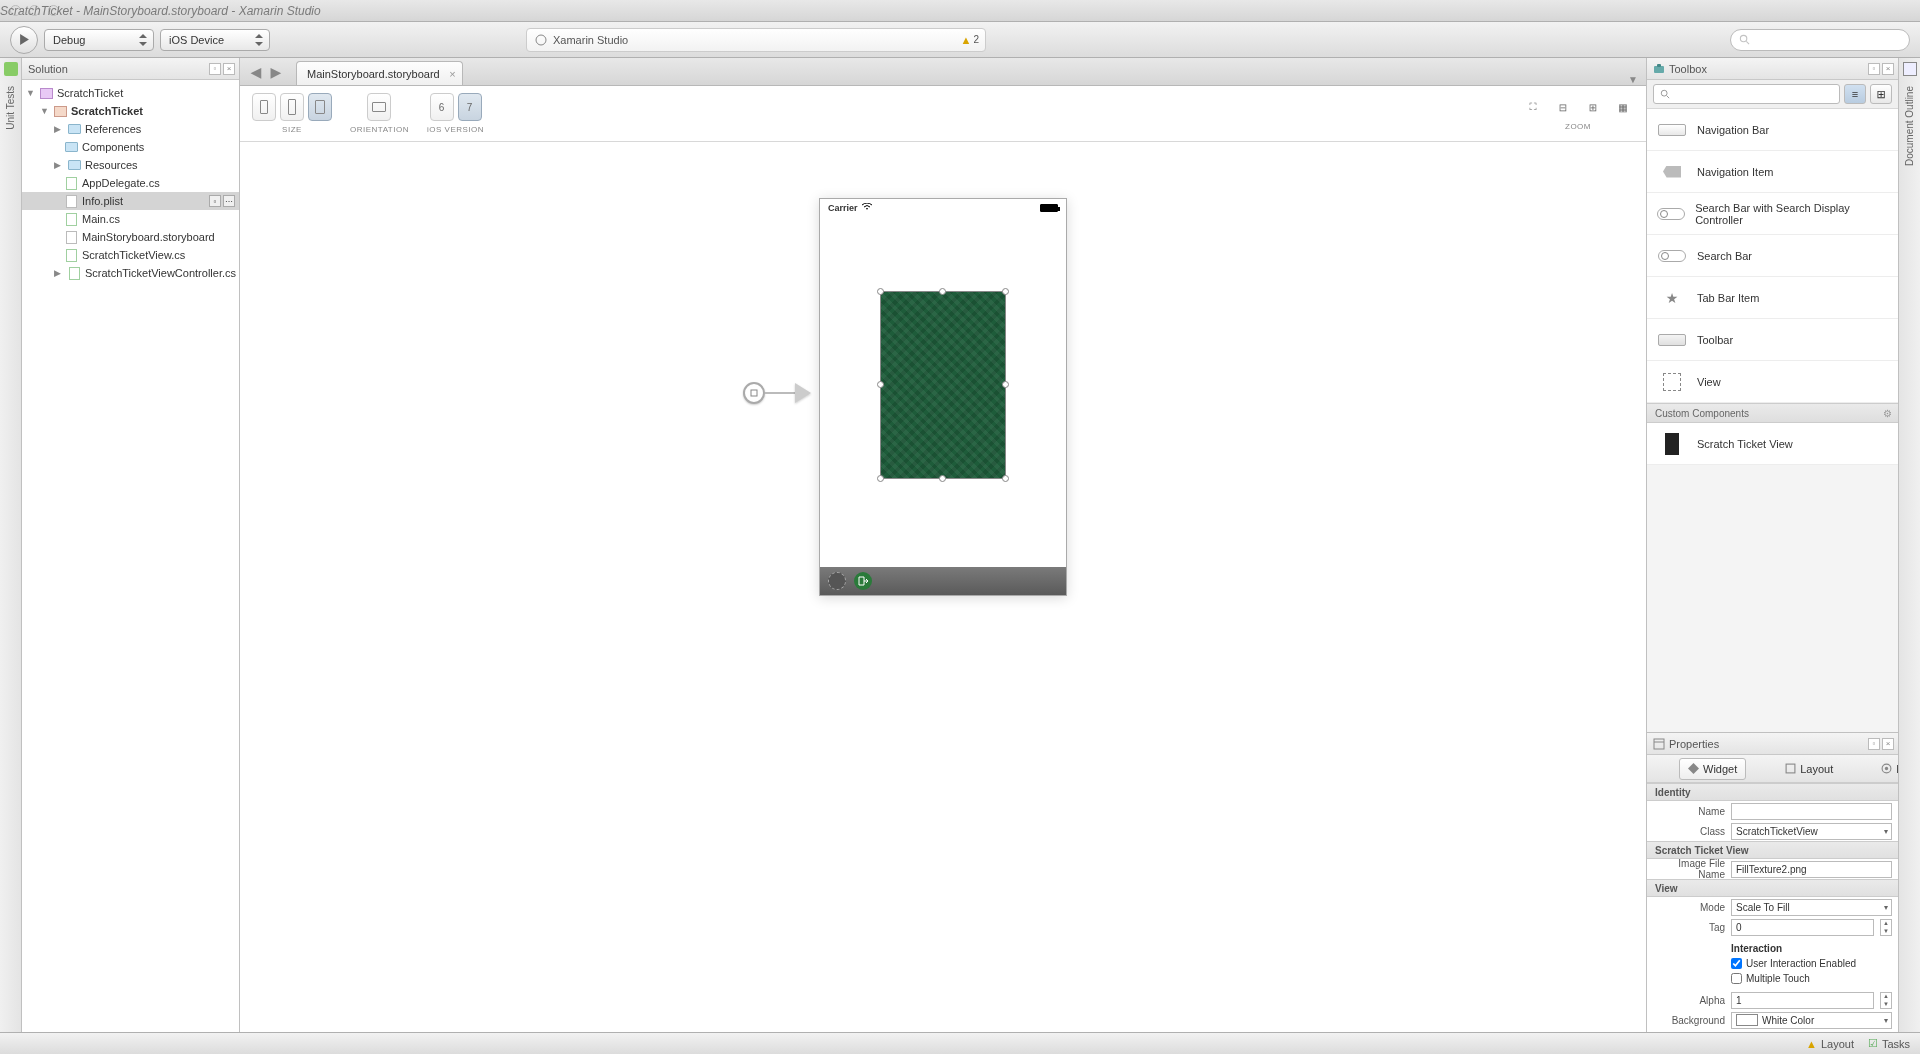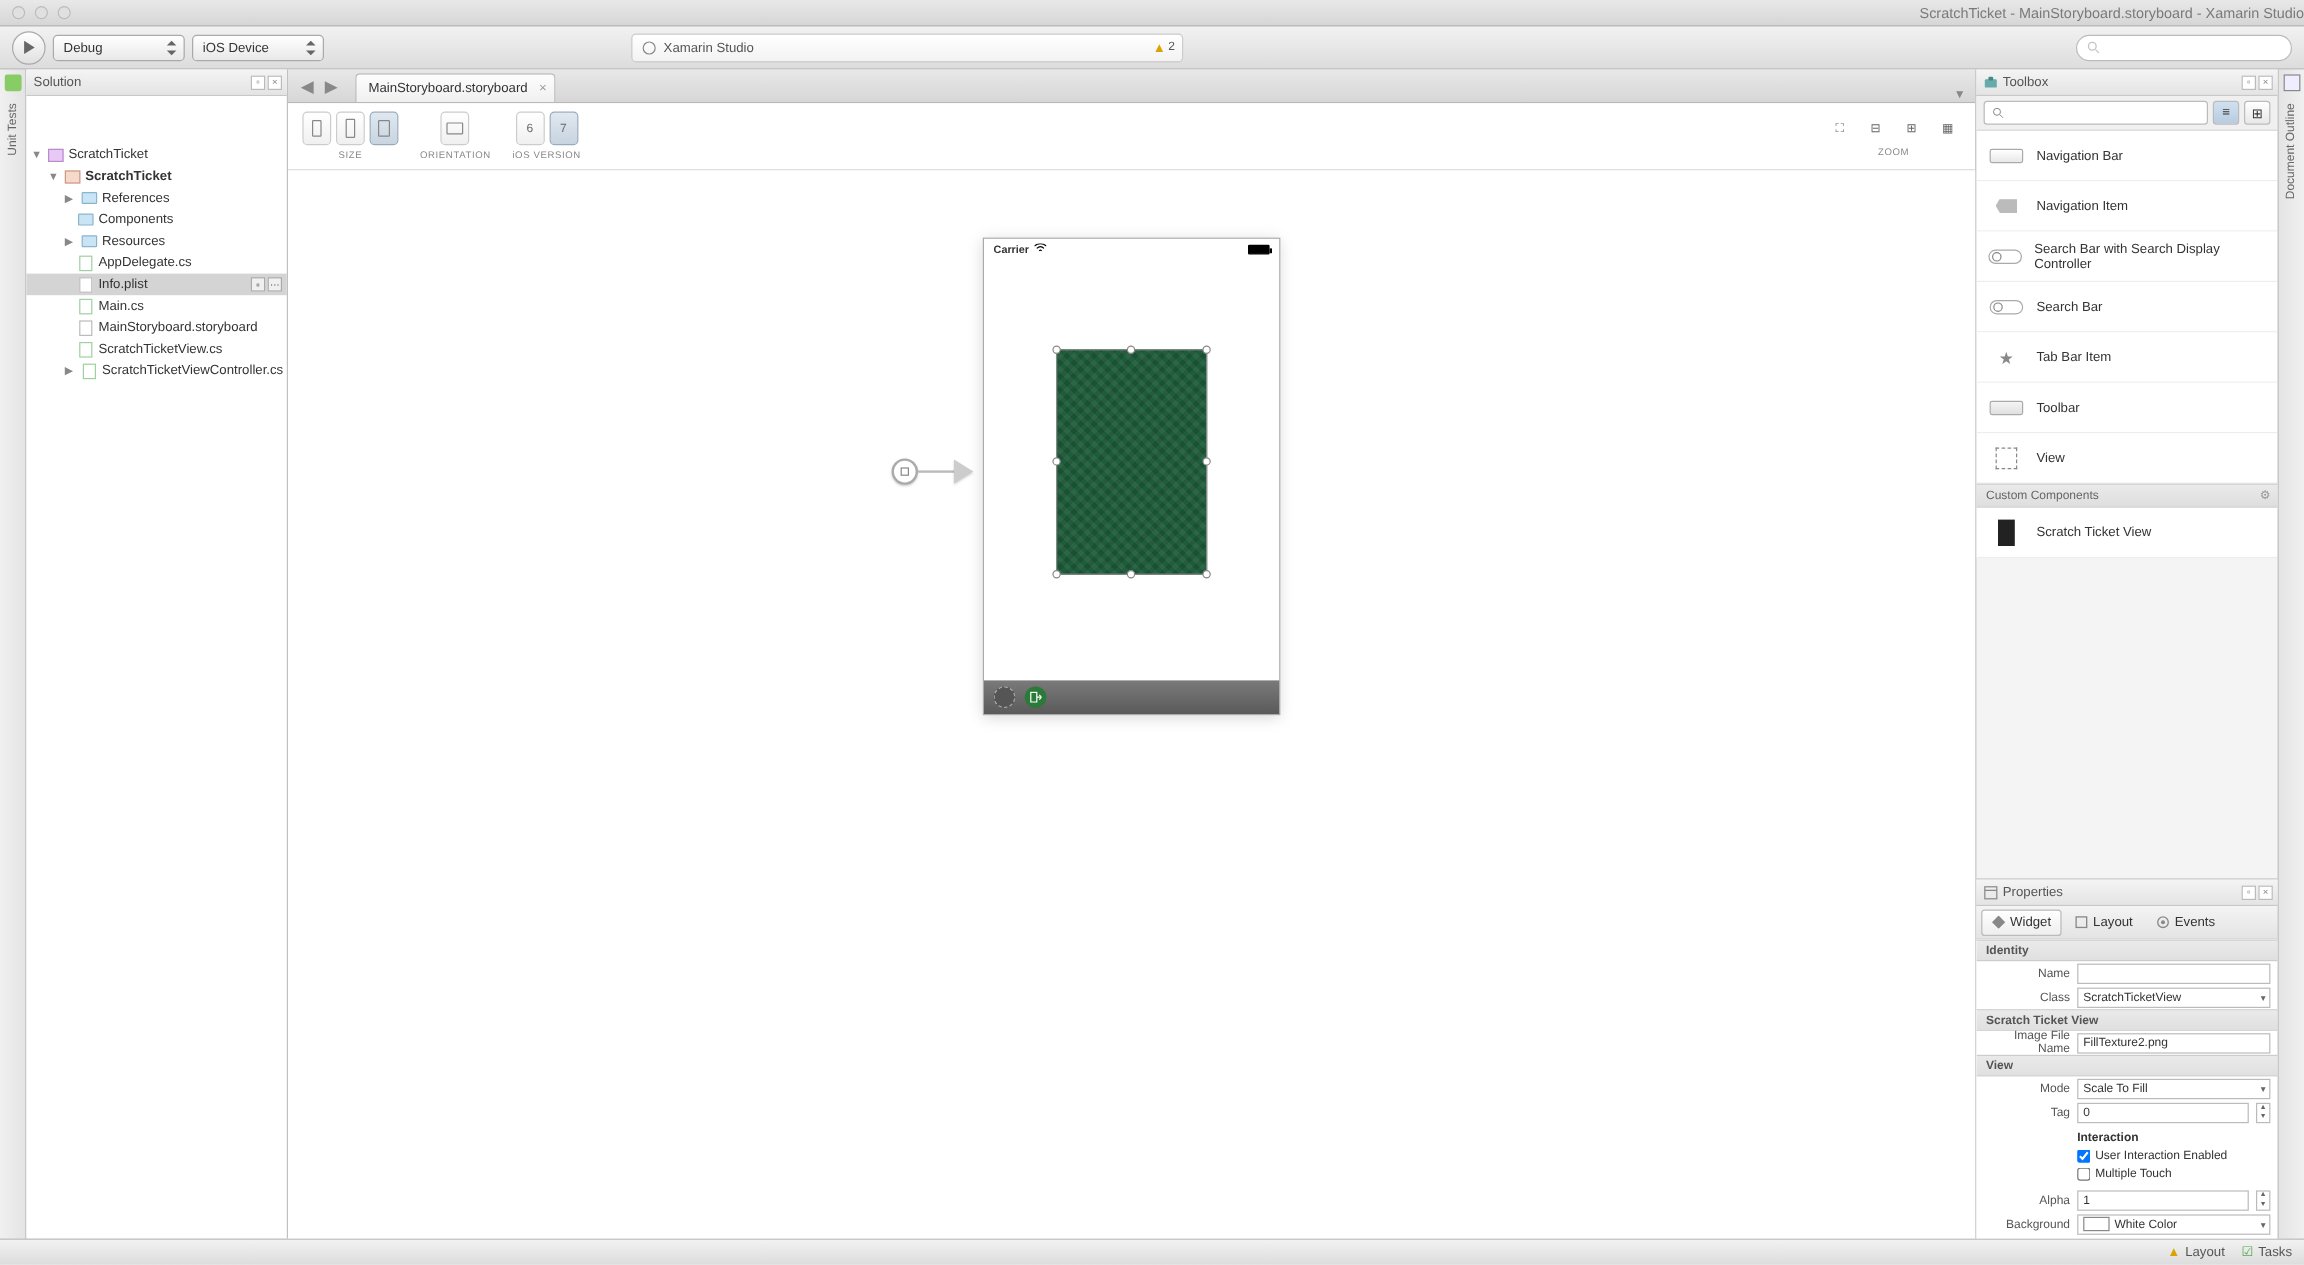--- a/index.html
+++ b/index.html
@@ -2,21 +2,21 @@
 <html><head>
 <meta charset="utf-8">
 <style>
 * { box-sizing: border-box; margin: 0; padding: 0; font-family: "Lucida Grande", "Helvetica Neue", Arial, sans-serif; }
 body { background: #ececec; width: 1920px; height: 1054px; overflow: hidden; font-size: 11px; color: #333; }
 
 
 .titlebar { height: 22px; background: linear-gradient(#e8e8e8,#d6d6d6); display:flex; align-items:center; position:relative; border-bottom:1px solid #b0b0b0; }
 .traffic-lights { display:flex; gap:8px; padding-left:10px; }
 .tl { width:11px; height:11px; border-radius:50%; border:1px solid #bbb; background:#e0e0e0; }
-.titlebar-title { position:absolute; left:0; right:0; text-align:right; font-size:12px; color:#7a7a7a; }
+.titlebar-title { position:absolute; left:0; right:0; text-align:left; font-size:12px; color:#7a7a7a;font-style:italic; }
 
 
 .toolbar { height:36px; background:linear-gradient(#f2f2f2,#dcdcdc); border-bottom:1px solid #b0b0b0; display:flex; align-items:center; padding:0 10px; gap:6px; }
 .run-btn { width:28px; height:28px; border-radius:50%; border:1px solid #aaa; background:linear-gradient(#fff,#e0e0e0); display:flex; align-items:center; justify-content:center; cursor:pointer; }
 .run-btn svg { width:11px; height:11px; }
 .combo { height:22px; background:linear-gradient(#fff,#e8e8e8); border:1px solid #aaa; border-radius:4px; padding:0 20px 0 8px; display:flex; align-items:center; font-size:11px; position:relative; cursor:pointer; min-width:100px; }
 .combo::after { content:""; position:absolute; right:6px; top:4px; width:0; height:0; border-left:4px solid transparent; border-right:4px solid transparent; border-bottom:4px solid #666; }
 .combo::before { content:""; position:absolute; right:6px; bottom:4px; width:0; height:0; border-left:4px solid transparent; border-right:4px solid transparent; border-top:4px solid #666; }
 .status-box { flex:0 0 460px; margin-left:250px; height:24px; background:linear-gradient(#fff,#f2f2f2); border:1px solid #ccc; border-radius:4px; display:flex; align-items:center; padding:0 8px; gap:6px; font-size:11px; color:#555; position:relative; }
 .status-badge { position:absolute; right:6px; display:flex; align-items:center; gap:2px; font-size:10px; }
@@ -24,21 +24,21 @@
 .search-global { margin-left:auto; width:180px; height:22px; border:1px solid #bbb; border-radius:11px; background:#fff; display:flex; align-items:center; padding:0 8px; }
 .search-global svg { width:11px; height:11px; opacity:.5; }
 
 
 .main { display:flex; height: calc(1054px - 22px - 36px - 22px); }
 .left-rail { width:22px; background:linear-gradient(to right,#f0f0f0,#e4e4e4); border-right:1px solid #c0c0c0; display:flex; flex-direction:column; align-items:center; padding-top:4px; gap:4px; }
 .rail-icon { width:16px; height:16px; display:flex; align-items:center; justify-content:center; font-size:9px; }
 .vtext { writing-mode:vertical-rl; transform:rotate(180deg); font-size:10px; color:#666; margin-top:6px; }
 
 
-.solution { width:218px; background:#fff; border-right:1px solid #c0c0c0; display:flex; flex-direction:column;gap:36px; }
+.solution { width:218px; background:#fff; border-right:1px solid #c0c0c0; display:flex; flex-direction:column; }
 .panel-header { height:22px; background:linear-gradient(#f4f4f4,#e4e4e4); border-bottom:1px solid #c8c8c8; display:flex; align-items:center; padding:0 6px; font-size:11px; color:#555; font-weight:500; position:relative; }
 .panel-header .panel-ctrls { position:absolute; right:4px; display:flex; gap:2px; }
 .panel-ctrl { width:12px; height:12px; border:1px solid #bbb; background:#fff; font-size:8px; display:flex; align-items:center; justify-content:center; cursor:pointer; color:#888; }
 .tree { padding:4px 0; font-size:11px; }
 .tree-item { display:flex; align-items:center; height:18px; padding-left:6px; gap:3px; cursor:pointer; white-space:nowrap; }
 .tree-item.selected { background:#d4d4d4; }
 .tree-item .toggle { width:10px; font-size:9px; color:#888; }
 .tree-item .ficon { width:15px; height:14px; display:inline-flex; align-items:center; justify-content:center; font-size:10px; }
 .folder-ic { width:13px; height:10px; background:#c9e4f5; border:1px solid #8ab5cc; border-radius:1px; }
 .file-ic { width:11px; height:13px; background:#fff; border:1px solid #bbb; position:relative; }
@@ -104,21 +104,21 @@
 .tb-star { font-size:14px; color:#888; }
 .tb-toolbar { width:28px; height:12px; border:1px solid #aaa; border-radius:2px; background:linear-gradient(#f4f4f4,#e0e0e0); }
 .tb-view { width:18px; height:18px; border:1px dashed #888; }
 .tb-scratch { width:14px; height:22px; background:#222; }
 .section-head { height:20px; background:linear-gradient(#eaeaea,#dedede); border-top:1px solid #ccc; border-bottom:1px solid #ccc; display:flex; align-items:center; padding:0 8px; font-size:10px; color:#666; position:relative; }
 .section-head .gear { position:absolute; right:6px; color:#999; cursor:pointer; }
 
 
 .props { height:300px; display:flex; flex-direction:column; border-top:1px solid #c0c0c0; }
 .prop-tabs { height:28px; background:linear-gradient(#f4f4f4,#e4e4e4); border-bottom:1px solid #ccc; display:flex; align-items:center; padding:0 4px; gap:2px; }
-.prop-tab { height:22px; padding:0 8px; border:1px solid transparent; border-radius:3px; display:flex; align-items:center; gap:4px; font-size:11px; cursor:pointer; }
+.prop-tab { height:22px; padding:0 8px; border:1px solid transparent; border-radius:3px; display:flex; align-items:center; gap:4px; font-size:11px; cursor:pointer;margin-left:28px; }
 .prop-tab.active { background:linear-gradient(#fff,#eee); border-color:#bbb; }
 .prop-body { flex:1; overflow:auto; background:#fff; }
 .prop-section { background:linear-gradient(#eaeaea,#e0e0e0); height:18px; display:flex; align-items:center; padding:0 8px; font-size:10px; font-weight:bold; color:#555; border-top:1px solid #ccc; border-bottom:1px solid #ccc; }
 .prop-row { display:flex; align-items:center; height:20px; padding:0 6px; gap:6px;justify-content:space-between; }
 .prop-row label { width:72px; text-align:right; font-size:10px; color:#555; }
 .prop-row .field { flex:1; height:17px; border:1px solid #bbb; background:#fff; font-size:10px; padding:0 4px; display:flex; align-items:center; }
 .prop-row .field.combo-f { position:relative; padding-right:16px; }
 .prop-row .field.combo-f::after { content:"▾"; position:absolute; right:3px; font-size:8px; color:#666; }
 .prop-row .stepper { width:12px; height:17px; border:1px solid #bbb; display:flex; flex-direction:column; }
 .prop-row .stepper span { flex:1; font-size:6px; display:flex; align-items:center; justify-content:center; color:#666; cursor:pointer; }

